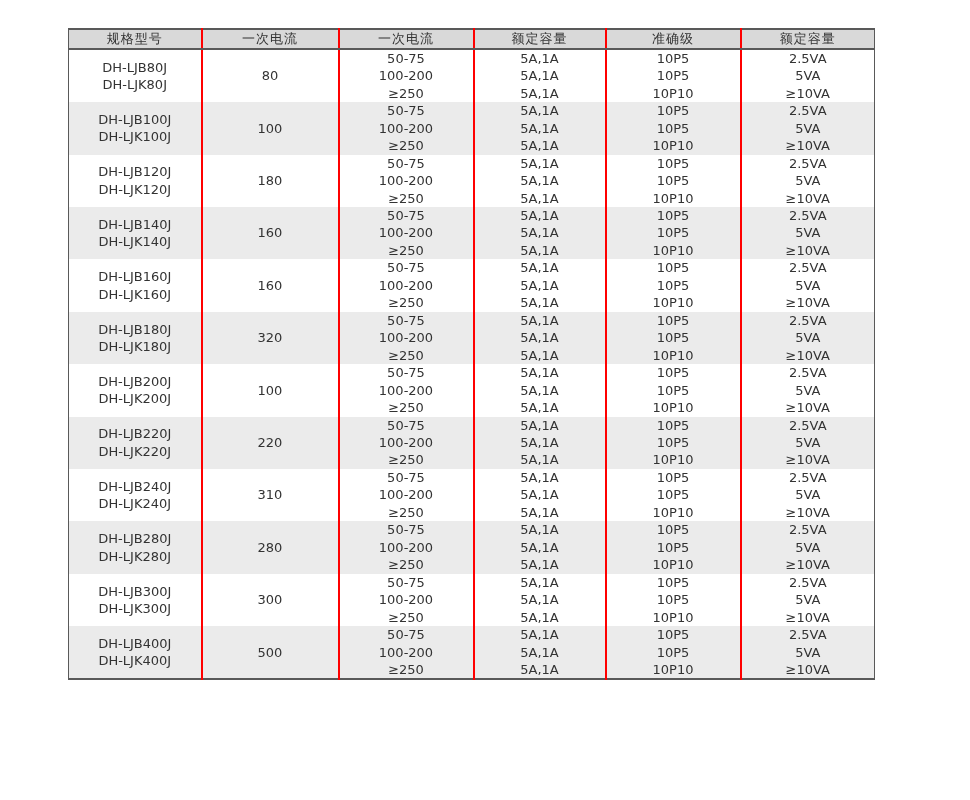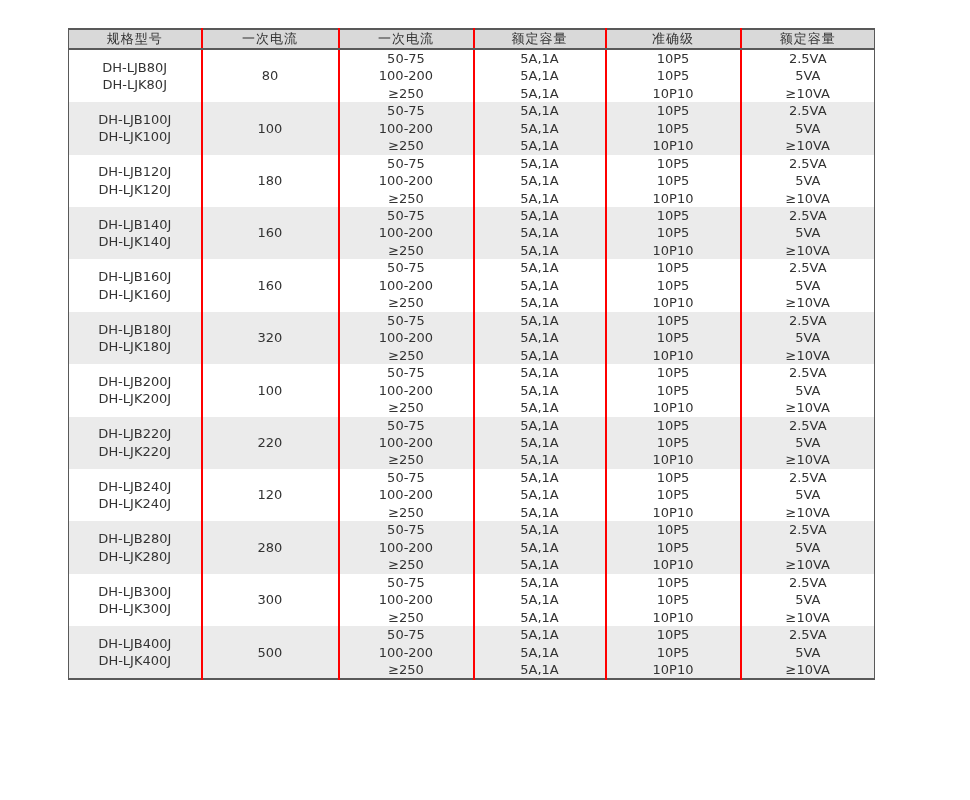--- a/index.html
+++ b/index.html
@@ -309,21 +309,21 @@
             <div class="line">5VA</div>
             <div class="line">≥10VA</div>
           </td>
         </tr>
         <tr>
           <td>
             <div class="line">DH-LJB240J</div>
             <div class="line">DH-LJK240J</div>
           </td>
           <td>
-            <div class="line">120</div>
+            <div class="line">310</div>
           </td>
           <td>
             <div class="line">50-75</div>
             <div class="line">100-200</div>
             <div class="line">≥250</div>
           </td>
           <td>
             <div class="line">5A,1A</div>
             <div class="line">5A,1A</div>
             <div class="line">5A,1A</div>

